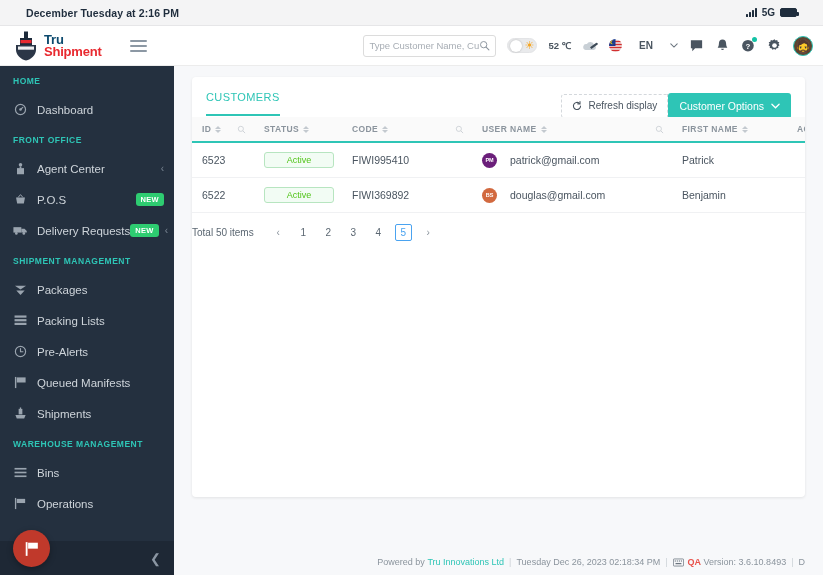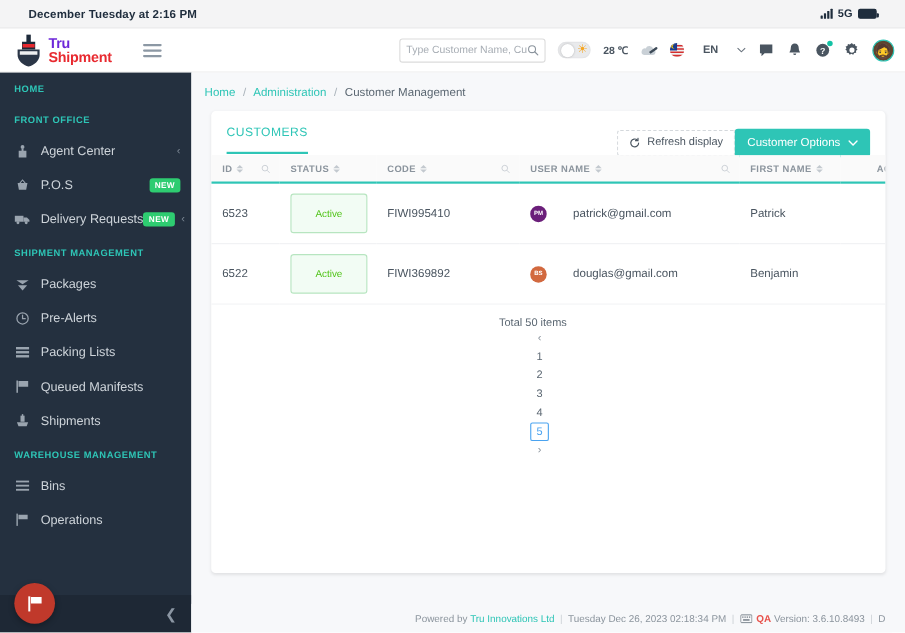--- a/index.html
+++ b/index.html
@@ -36,21 +36,21 @@
   .header {
     height: 40px; width: 100%;
     background: #ffffff;
     display: flex; align-items: center;
     border-bottom: 1px solid #ececec;
     position: relative;
   }
   .brandzone { width: 174px; height: 100%; display: flex; align-items: center; padding-left: 12px; }
   .logo-mark { width: 28px; height: 30px; position: relative; flex: 0 0 auto; }
   .logo-text { margin-left: 4px; line-height: 1.0; }
-  .logo-text .l1 { font-size: 13px; font-weight: bold; color: #6d28d9; display:block; letter-spacing: -.2px;}
+  .logo-text .l1 { font-size: 13px; font-weight: bold; color: #0c4a6e; display:block; letter-spacing: -.2px;}
   .logo-text .l2 { font-size: 13px; font-weight: bold; color: #e8292f; display:block; letter-spacing: -.2px; margin-top:-1px;}
   .burger { margin-left: 28px; display: flex; flex-direction: column; gap: 3px; cursor: pointer; }
   .burger span { display:block; width: 17px; height: 2px; background: #8c98a4; border-radius: 1px; }
 
   .header-right { margin-left: auto; display: flex; align-items: center; gap: 11px; padding-right: 10px; }
   .searchbox {
     width: 133px; height: 22px; border: 1px solid #dcdcdc; border-radius: 3px;
     display: flex; align-items: center; padding: 0 5px; background: #fff;
   }
   .searchbox input {
@@ -162,28 +162,28 @@
   .sorter i { width: 0; height: 0; border-left: 3px solid transparent; border-right: 3px solid transparent; display:block; }
   .sorter i.up { border-bottom: 3.5px solid #c3c9cf; }
   .sorter i.dn { border-top: 3.5px solid #c3c9cf; }
   .th-search { margin-left: auto; margin-right: 8px; opacity: .5; }
   tbody td {
     font-size: 10.5px; color: #4a5560; padding: 9px 0 9px 10px;
     border-bottom: 1px solid #f0f1f3; height: 27px; white-space: nowrap;
   }
   .badge-active {
     display: inline-block; border: 1px solid #b7e5c0; background: #f2fcf4; color: #52c41a;
-    font-size: 9px; padding: 12px 0; border-radius: 3px; width: 70px; text-align: center;
-  }
-  .user-cell { display: flex; align-items: center; gap: 24px; }
+    font-size: 9px; padding: 2px 0; border-radius: 3px; width: 70px; text-align: center;
+  }
+  .user-cell { display: flex; align-items: center; gap: 13px; }
   .av { width: 15px; height: 15px; border-radius: 50%; color: #fff; font-size: 5.5px;
         font-weight: bold; display: flex; align-items: center; justify-content: center; flex:0 0 auto; }
   .kebab { display: flex; flex-direction: column; gap: 2px; align-items: center; cursor: pointer; }
 
-  .pager { display: flex; align-items: center; gap: 0; padding: 11px 16px 0 0; flex-direction: column; }
+  .pager { display: flex; align-items: center; gap: 0; padding: 11px 16px 0 0; }
   .pager .total { font-size: 10px; color: #5b6772; margin-right: 12px; }
   .pg { min-width: 17px; height: 17px; display: inline-flex; align-items: center; justify-content: center;
         font-size: 10px; color: #5b6772; cursor: pointer; margin: 0 4px; border-radius: 2px; }
   .pg.sel { border: 1px solid #4aa3f0; color: #4aa3f0; width: 17px; }
   .pg.arrow { color: #8b949d; }
 
   
   .footer {
     position: absolute; left: 174px; right: 12px; bottom: 0; height: 26px;
     display: flex; align-items: center; justify-content: flex-end;
@@ -242,21 +242,21 @@
           <circle cx="6.8" cy="6.8" r="4.6" fill="none" stroke="#8b949d" stroke-width="1.4"></circle>
           <line x1="10.3" y1="10.3" x2="14.4" y2="14.4" stroke="#8b949d" stroke-width="1.6" stroke-linecap="round"></line>
         </svg>
       </div>
 
       <div class="toggle">
         <span class="knob"></span>
         <span class="sun">☀</span>
       </div>
 
-      <span class="temp">28 ℃</span>
+      <span class="temp">52 ℃</span>
       <svg class="cloud-ic" viewBox="0 0 20 14">
         <path d="M4.5 12 h10 a3.3 3.3 0 0 0 .4 -6.5 A4.6 4.6 0 0 0 6.2 4.6 A3.7 3.7 0 0 0 4.5 12 z" fill="#c9d0d6"></path>
         <path d="M10 8.5 L17.5 3.2 a1.4 1.4 0 0 1 1.6 2.3 L11.8 10.6 z" fill="#3d4a57"></path>
       </svg>
 
       <div class="lang">
         <svg class="flag" viewBox="0 0 14 14">
           <circle cx="7" cy="7" r="7" fill="#f0f0f0"></circle>
           <path d="M0 2 h14 v1.6 h-14 z M0 5.2 h14 v1.6 h-14 z M0 8.4 h14 v1.6 h-14 z M0 11.6 h14 v1.6 h-14 z" fill="#d32f2f"></path>
           <path d="M0 1 a7 7 0 0 1 7 -1 v7.5 h-7 z" fill="#1a3a8f"></path>
@@ -289,20 +289,30 @@
       </svg>
       <div class="avatar-hdr">
         <span class="face">🧔</span>
       </div>
     </div>
   </div>
 
   <div class="sidebar">
 
     <div class="nav-section">HOME</div>
+    <div class="nav-item">
+      <span class="nav-ic">
+        <svg width="13" height="13" viewBox="0 0 16 16">
+            <circle cx="8" cy="8" r="6.2" fill="none" stroke="#9aa4af" stroke-width="1.5"></circle>
+            <circle cx="8" cy="8" r="1.6" fill="#9aa4af"></circle>
+            <line x1="8" y1="8" x2="11.2" y2="5" stroke="#9aa4af" stroke-width="1.4"></line>
+          </svg>
+      </span>
+      <span class="nav-label">Dashboard</span>
+    </div>
 
     <div class="nav-section">FRONT OFFICE</div>
     <div class="nav-item">
       <span class="nav-ic">
         <svg width="11" height="14" viewBox="0 0 12 16">
             <circle cx="6" cy="3" r="2" fill="#9aa4af"></circle>
             <path d="M2 7 h8 v7 h-8 z" fill="#9aa4af"></path>
             <rect x="5" y="5" width="2" height="2.6" fill="#9aa4af"></rect>
           </svg>
       </span>
@@ -338,36 +348,36 @@
       <span class="nav-ic">
         <svg width="13" height="13" viewBox="0 0 14 14">
             <path d="M1 3 h12 l-6 4 z" fill="#9aa4af"></path>
             <path d="M2.5 8 h9 l-4.5 5 z" fill="#9aa4af"></path>
           </svg>
       </span>
       <span class="nav-label">Packages</span>
     </div>
     <div class="nav-item">
       <span class="nav-ic">
-        <svg width="13" height="13" viewBox="0 0 16 16">
-            <circle cx="8" cy="8" r="6.3" fill="none" stroke="#9aa4af" stroke-width="1.4"></circle>
-            <path d="M8 4.3 v4 h3" fill="none" stroke="#9aa4af" stroke-width="1.4" stroke-linecap="round"></path>
-          </svg>
-      </span>
-      <span class="nav-label">Pre-Alerts</span>
-    </div>
-    <div class="nav-item">
-      <span class="nav-ic">
         <svg width="13" height="11" viewBox="0 0 14 12">
             <rect x="0.5" y="0.5" width="13" height="2.4" fill="#9aa4af"></rect>
             <rect x="0.5" y="4.5" width="13" height="2.4" fill="#9aa4af"></rect>
             <rect x="0.5" y="8.5" width="13" height="2.4" fill="#9aa4af"></rect>
           </svg>
       </span>
       <span class="nav-label">Packing Lists</span>
+    </div>
+    <div class="nav-item">
+      <span class="nav-ic">
+        <svg width="13" height="13" viewBox="0 0 16 16">
+            <circle cx="8" cy="8" r="6.3" fill="none" stroke="#9aa4af" stroke-width="1.4"></circle>
+            <path d="M8 4.3 v4 h3" fill="none" stroke="#9aa4af" stroke-width="1.4" stroke-linecap="round"></path>
+          </svg>
+      </span>
+      <span class="nav-label">Pre-Alerts</span>
     </div>
     <div class="nav-item">
       <span class="nav-ic">
         <svg width="13" height="13" viewBox="0 0 14 14">
             <rect x="1" y="1" width="1.5" height="12" fill="#9aa4af"></rect>
             <path d="M3 1.5 h9.5 v5.5 h-9.5 z" fill="#9aa4af"></path>
           </svg>
       </span>
       <span class="nav-label">Queued Manifests</span>
     </div>
@@ -408,27 +418,20 @@
     </div>
     <div class="fab">
       <svg width="16" height="16" viewBox="0 0 14 14">
         <rect x="1.5" y="1" width="1.6" height="12" fill="#ffffff"></rect>
         <path d="M3.6 1.5 h8.5 v5.2 h-8.5 z" fill="#ffffff"></path>
       </svg>
     </div>
   </div>
 
   <div class="content">
-    <div class="breadcrumb">
-      <a>Home</a>
-      <span class="sep">/</span>
-      <a>Administration</a>
-      <span class="sep">/</span>
-      <span class="cur">Customer Management</span>
-    </div>
 
     <div class="card">
       <div class="card-head">
         <span class="tab-label">CUSTOMERS</span>
         <div class="head-actions">
           <button class="btn-refresh">
             <svg width="10" height="10" viewBox="0 0 14 14">
               <path d="M12 7 a5 5 0 1 1 -1.7 -3.8" fill="none" stroke="#4a5560" stroke-width="1.5" stroke-linecap="round"></path>
               <path d="M11.2 0.8 v3.2 h-3.2" fill="none" stroke="#4a5560" stroke-width="1.5" stroke-linecap="round"></path>
             </svg>

